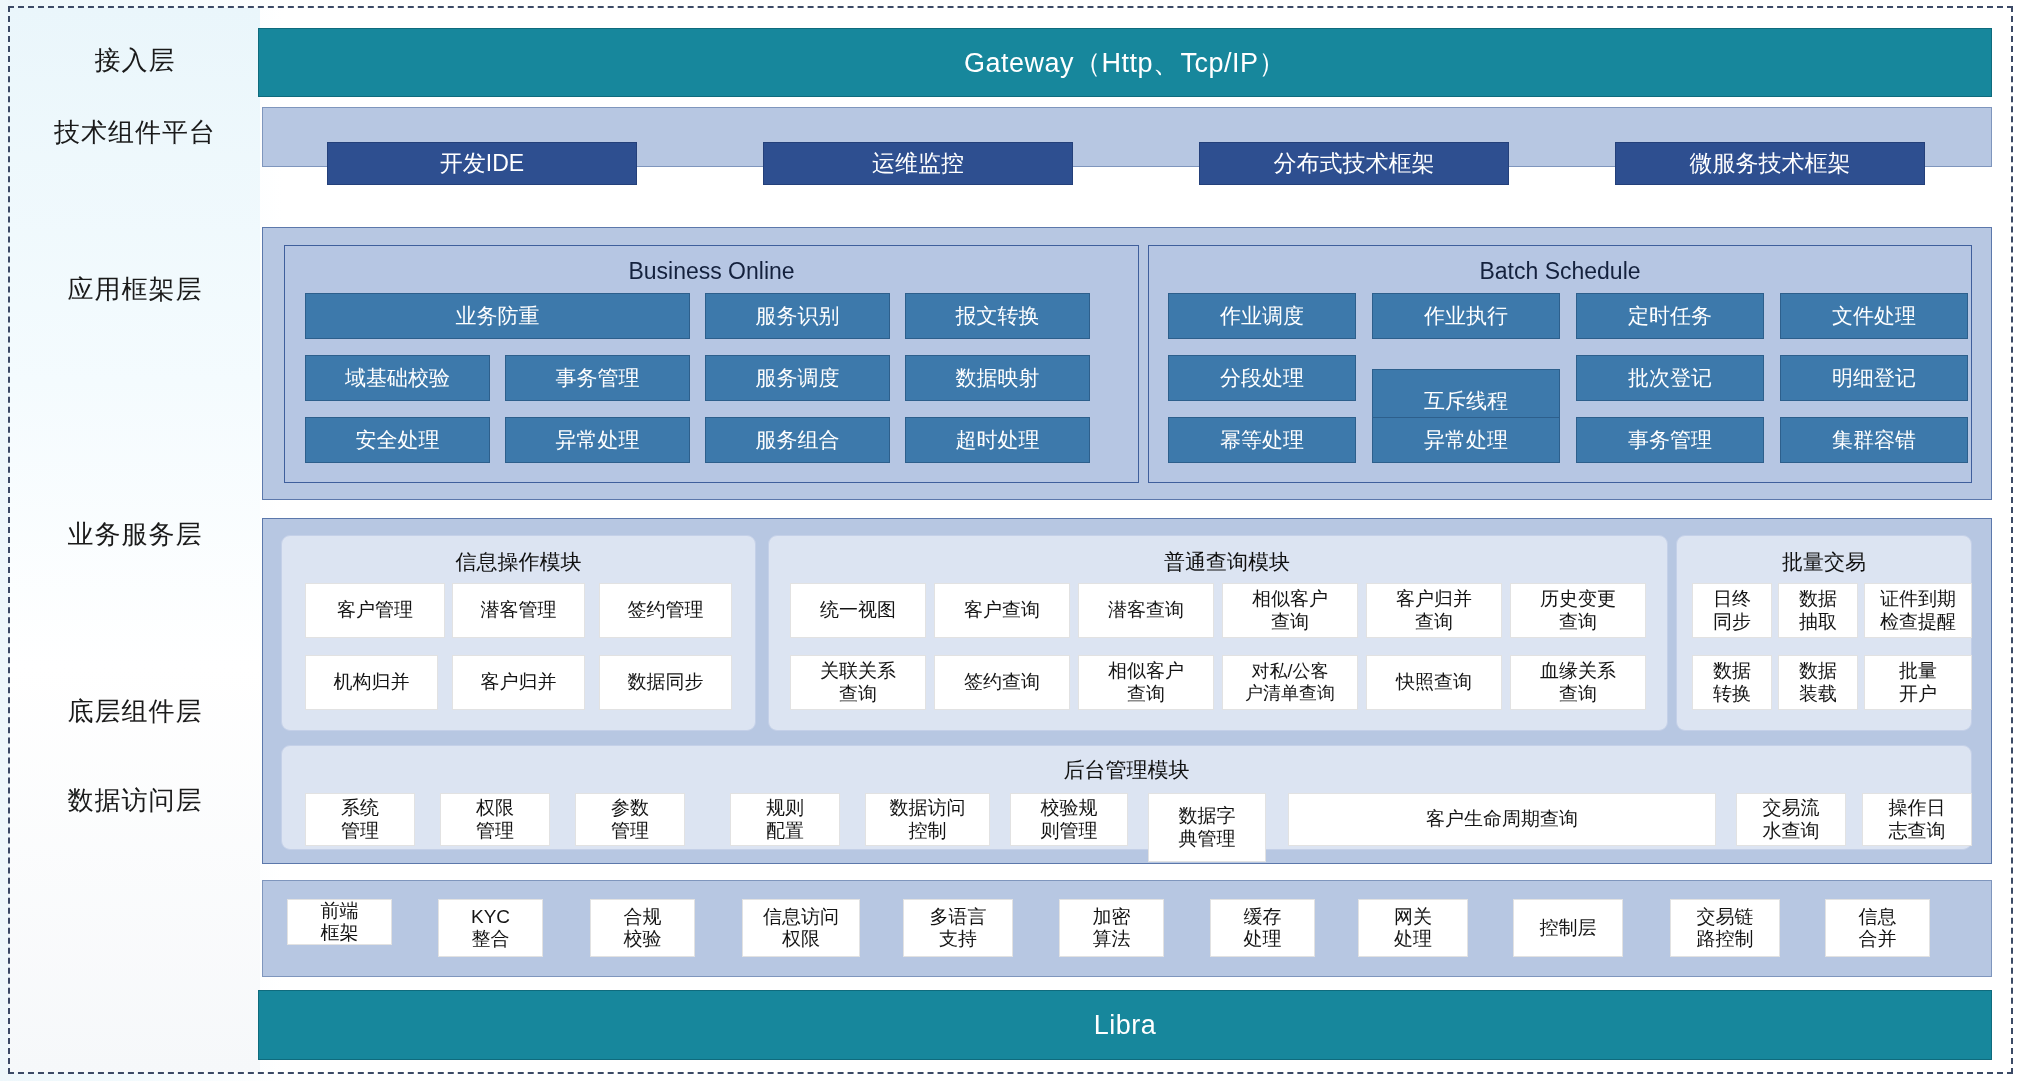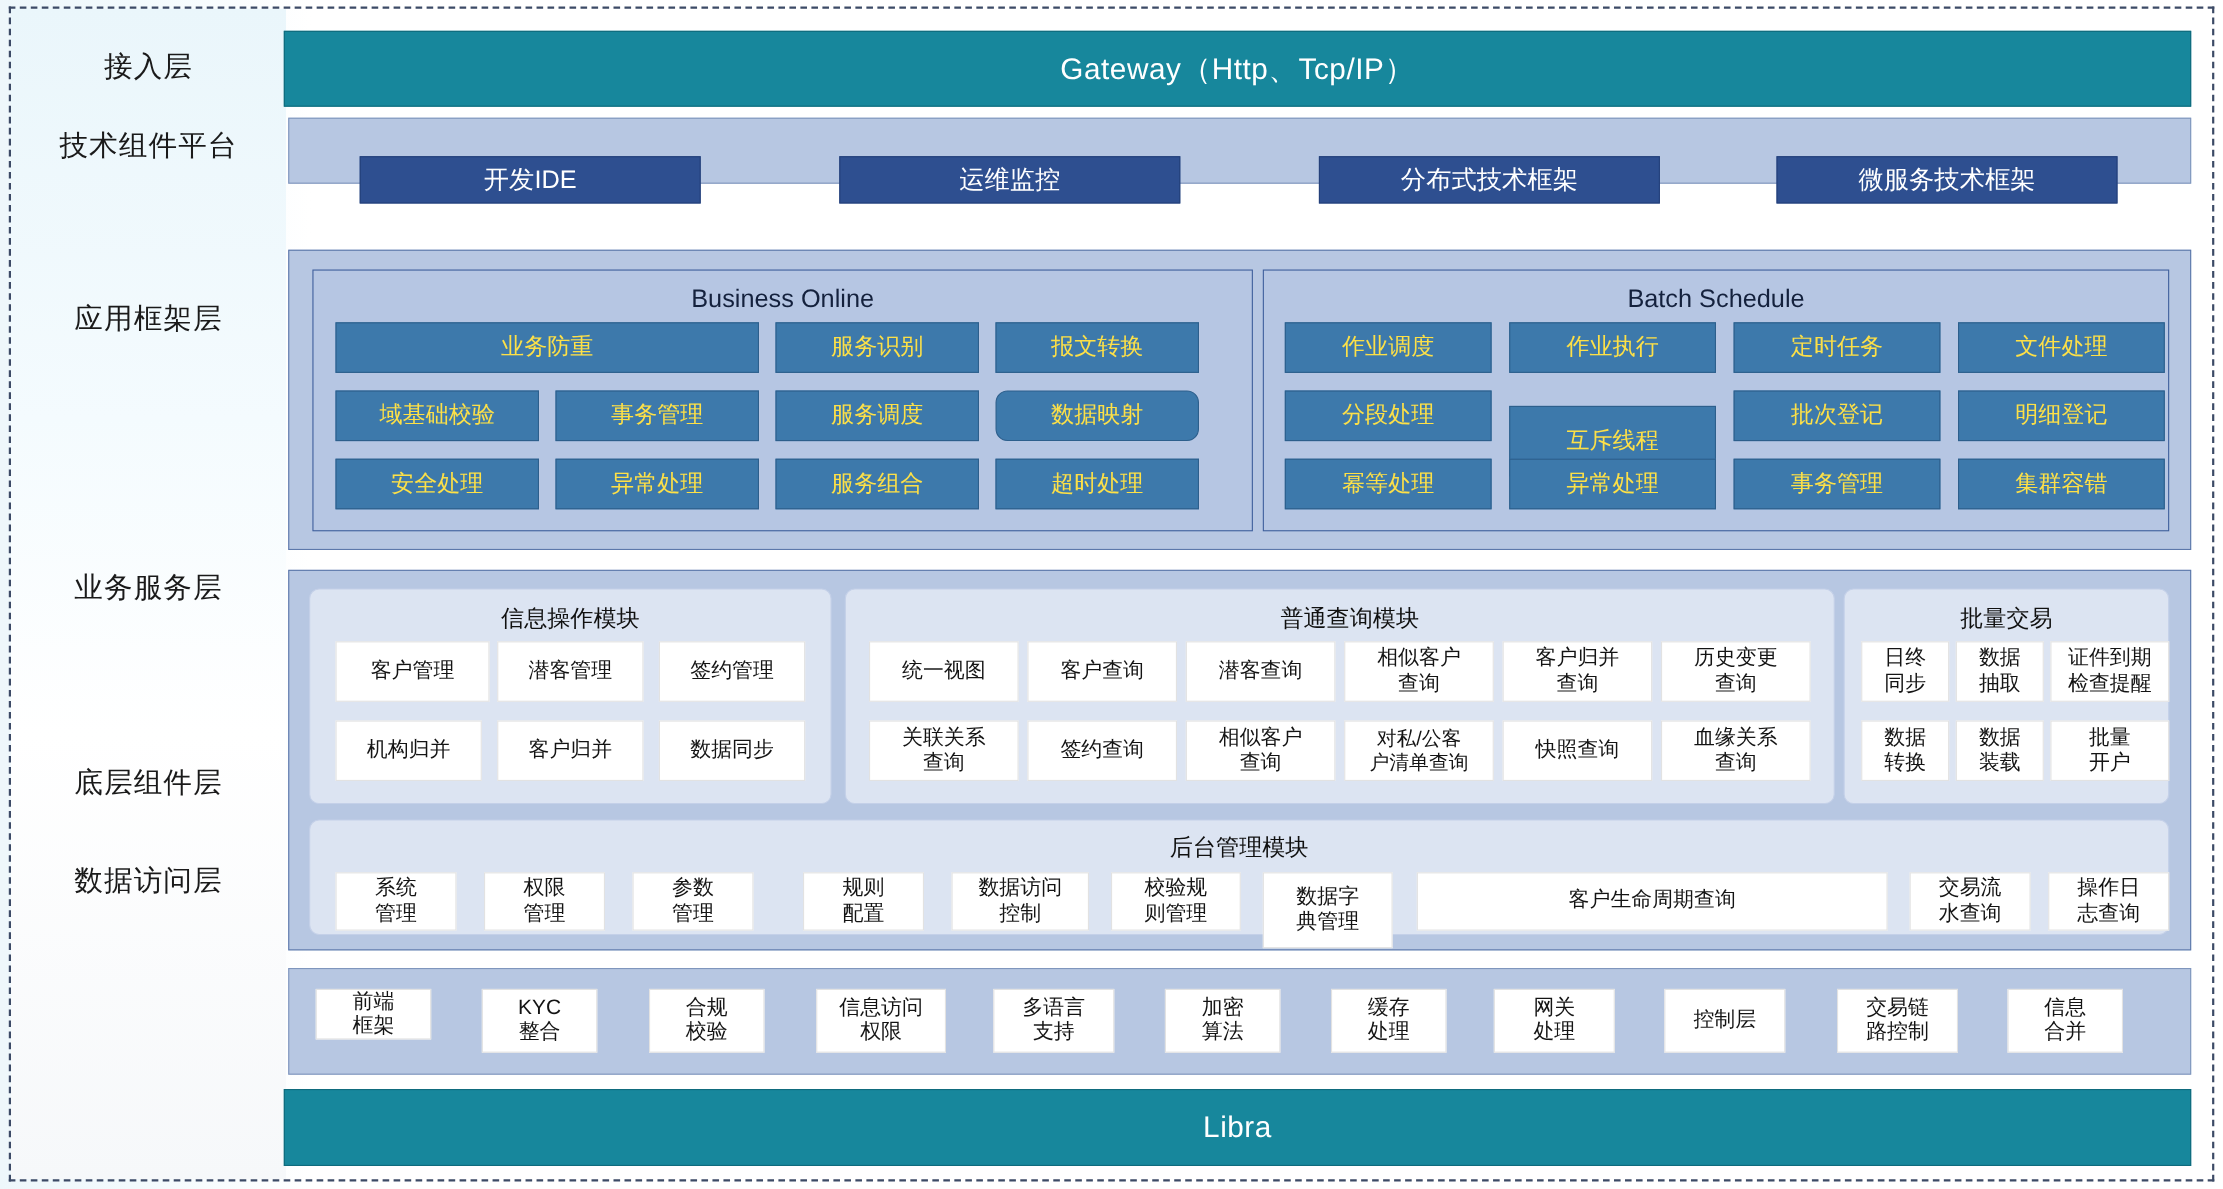--- a/index.html
+++ b/index.html
@@ -81,21 +81,21 @@
     position: absolute;
     width: 100%;
     text-align: center;
     font-size: 23px;
     color: #14213d;
   }
   .steel-chip {
     position: absolute;
     background: #3d79ab;
     border: 1px solid #2d5f8c;
-    color: #fde047;
+    color: #ffffff;
     display: flex;
     align-items: center;
     justify-content: center;
     text-align: center;
     font-size: 21px;
     line-height: 1.15;
   }
   
   .module-box {
     position: absolute;
@@ -153,21 +153,21 @@
   <div class="panel-inner" style="left:284px; top:245px; width:855px; height:238px;">
     <div class="panel-title" style="top:12px;">Business Online</div>
   </div>
   <div class="steel-chip" style="left:305px; top:293px; width:385px; height:46px;">业务防重</div>
   <div class="steel-chip" style="left:705px; top:293px; width:185px; height:46px;">服务识别</div>
   <div class="steel-chip" style="left:905px; top:293px; width:185px; height:46px;">报文转换</div>
 
   <div class="steel-chip" style="left:305px; top:355px; width:185px; height:46px;">域基础校验</div>
   <div class="steel-chip" style="left:505px; top:355px; width:185px; height:46px;">事务管理</div>
   <div class="steel-chip" style="left:705px; top:355px; width:185px; height:46px;">服务调度</div>
-  <div class="steel-chip" style="left:905px; top:355px; width:185px; height:46px;border-radius:11px;">数据映射</div>
+  <div class="steel-chip" style="left:905px; top:355px; width:185px; height:46px;">数据映射</div>
 
   <div class="steel-chip" style="left:305px; top:417px; width:185px; height:46px;">安全处理</div>
   <div class="steel-chip" style="left:505px; top:417px; width:185px; height:46px;">异常处理</div>
   <div class="steel-chip" style="left:705px; top:417px; width:185px; height:46px;">服务组合</div>
   <div class="steel-chip" style="left:905px; top:417px; width:185px; height:46px;">超时处理</div>
 
   <div class="panel-inner" style="left:1148px; top:245px; width:824px; height:238px;">
     <div class="panel-title" style="top:12px;">Batch Schedule</div>
   </div>
   <div class="steel-chip" style="left:1168px; top:293px; width:188px; height:46px;">作业调度</div>

